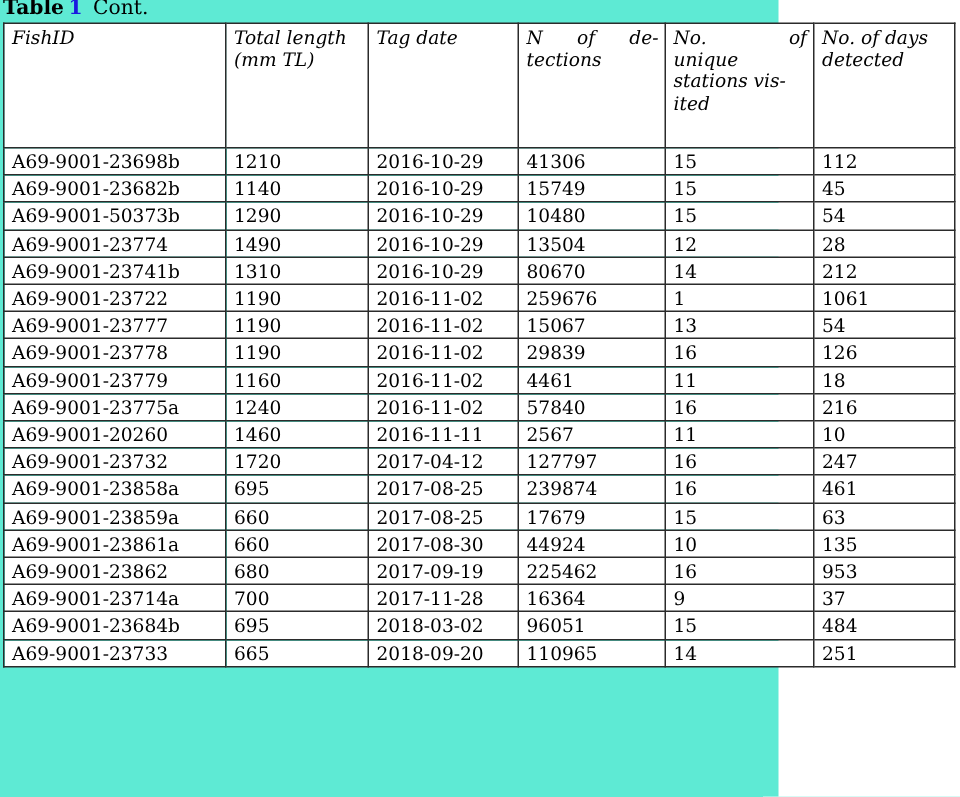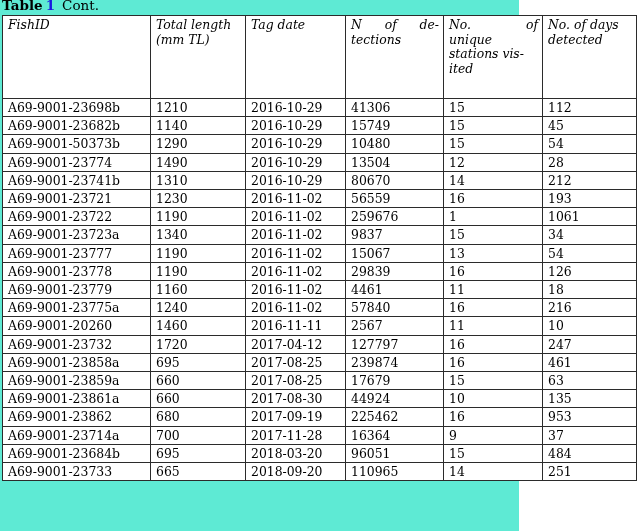--- a/index.html
+++ b/index.html
@@ -190,42 +190,26 @@
           </tr>
           <tr>
             <td>A69-9001-23741b</td>
             <td>1310</td>
             <td>2016-10-29</td>
             <td>80670</td>
             <td>14</td>
             <td>212</td>
           </tr>
           <tr>
-            <td>A69-9001-23721</td>
-            <td>1230</td>
-            <td>2016-11-02</td>
-            <td>56559</td>
-            <td>16</td>
-            <td>193</td>
-          </tr>
-          <tr>
             <td>A69-9001-23722</td>
             <td>1190</td>
             <td>2016-11-02</td>
             <td>259676</td>
             <td>1</td>
             <td>1061</td>
-          </tr>
-          <tr>
-            <td>A69-9001-23723a</td>
-            <td>1340</td>
-            <td>2016-11-02</td>
-            <td>9837</td>
-            <td>15</td>
-            <td>34</td>
           </tr>
           <tr>
             <td>A69-9001-23777</td>
             <td>1190</td>
             <td>2016-11-02</td>
             <td>15067</td>
             <td>13</td>
             <td>54</td>
           </tr>
           <tr>
@@ -304,21 +288,21 @@
             <td>A69-9001-23714a</td>
             <td>700</td>
             <td>2017-11-28</td>
             <td>16364</td>
             <td>9</td>
             <td>37</td>
           </tr>
           <tr>
             <td>A69-9001-23684b</td>
             <td>695</td>
-            <td>2018-03-20</td>
+            <td>2018-03-02</td>
             <td>96051</td>
             <td>15</td>
             <td>484</td>
           </tr>
           <tr>
             <td>A69-9001-23733</td>
             <td>665</td>
             <td>2018-09-20</td>
             <td>110965</td>
             <td>14</td>

